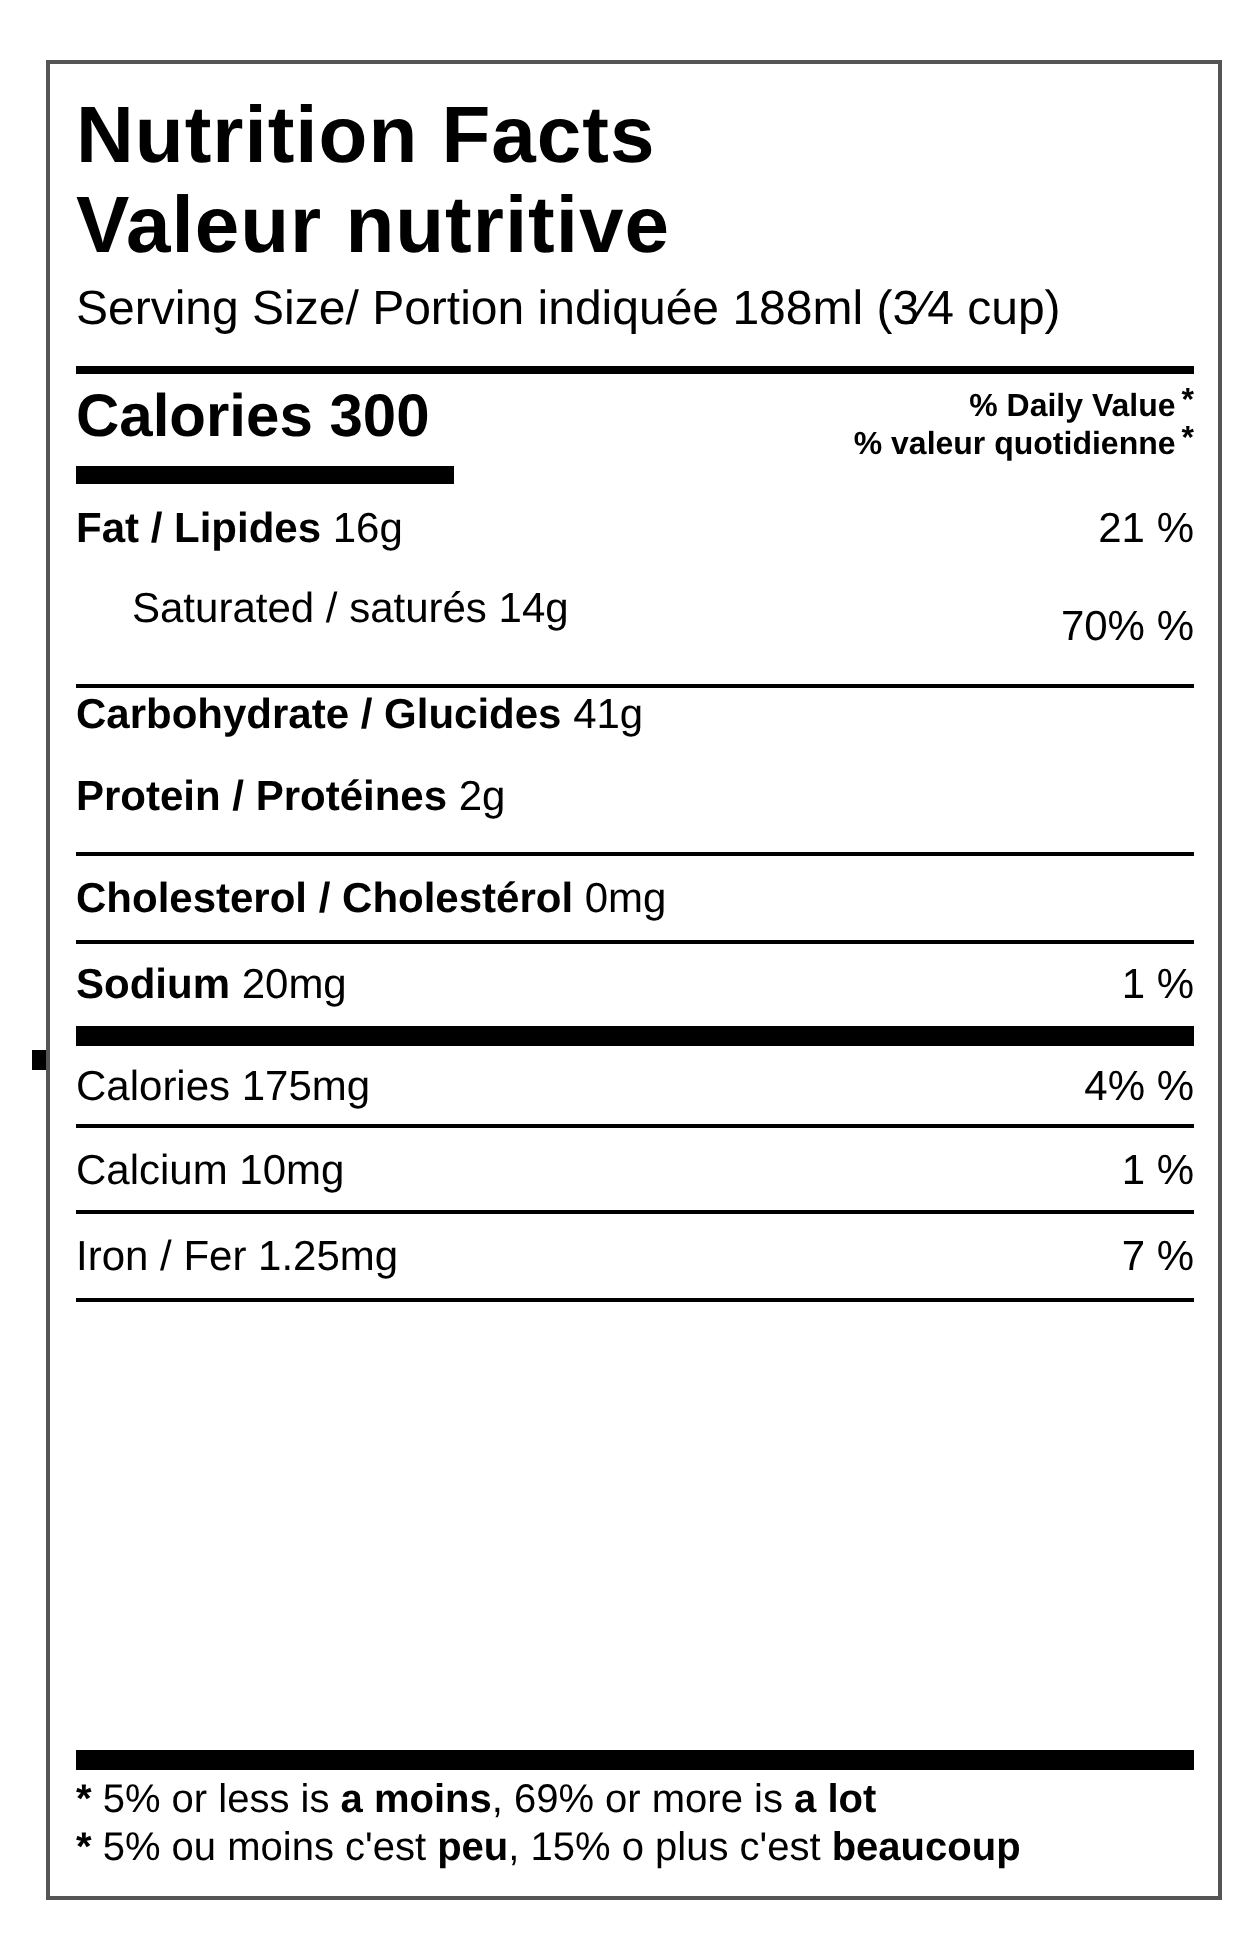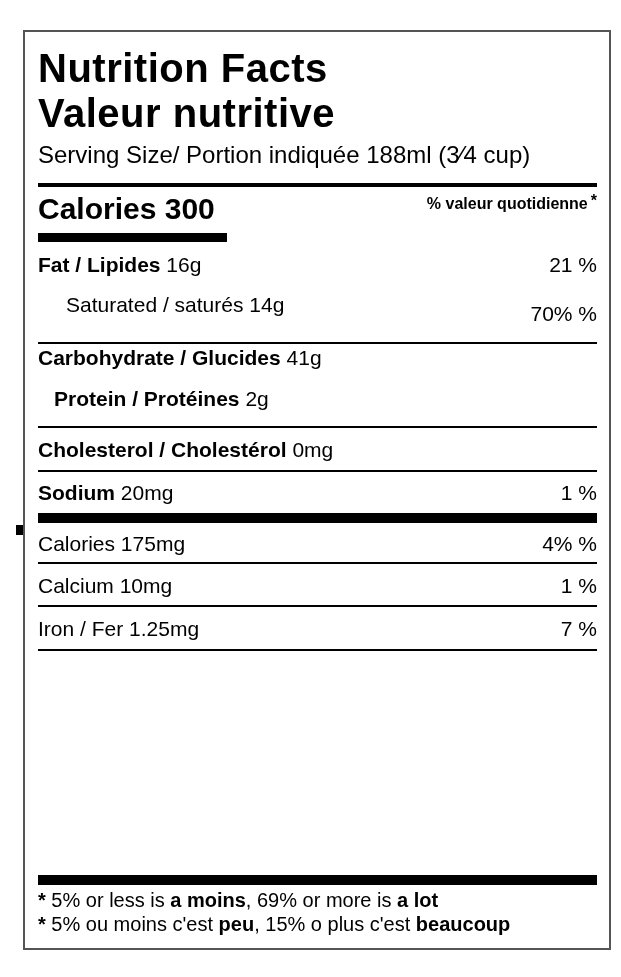--- a/index.html
+++ b/index.html
@@ -29,21 +29,21 @@
   .row{display:flex;justify-content:space-between;font-size:21px;line-height:28px;}
   .row .nm{white-space:nowrap;}
   .row b{font-weight:700;}
   .row .pct{white-space:nowrap;}
   .r-fat{margin-top:9px;}
   .r-sat{margin-top:3px;align-items:center;}
   .r-sat .nm{padding-left:28px;}
   .r-sat .pct{padding-top:18px;}
   .rule-1{margin-top:14px;}
   .r-carb{}
-  .r-prot{margin-top:13px;margin-left:16px;}
+  .r-prot{margin-top:13px;}
   .rule-2{margin-top:13px;}
   .r-chol{margin-top:8px;}
   .rule-3{margin-top:6px;}
   .r-sod{margin-top:7px;}
   .bar-mid{margin-top:6px;}
   .r-pot{margin-top:7px;}
   .rule-4{margin-top:4px;}
   .r-calc{margin-top:8px;}
   .rule-5{margin-top:5px;}
   .r-iron{margin-top:8px;}
@@ -64,20 +64,21 @@
 
     <div class="title">Nutrition Facts</div>
     <div class="title">Valeur nutritive</div>
     <div class="serving">Serving Size/ Portion indiquée 188ml (3⁄4 cup)</div>
 
     <div class="rule-med"></div>
 
     <div class="cal-head">
       <div class="calories">Calories 300</div>
       <div class="dv">
+        <div class="dv-line"><span>% Daily Value</span><span class="star">*</span></div>
         <div class="dv-line"><span>% valeur quotidienne</span><span class="star">*</span></div>
       </div>
     </div>
 
     <div class="row r-fat">
       <span class="nm"><b>Fat / Lipides</b><span> 16g</span></span>
       <span class="pct">21 %</span>
     </div>
 
     <div class="row r-sat">

